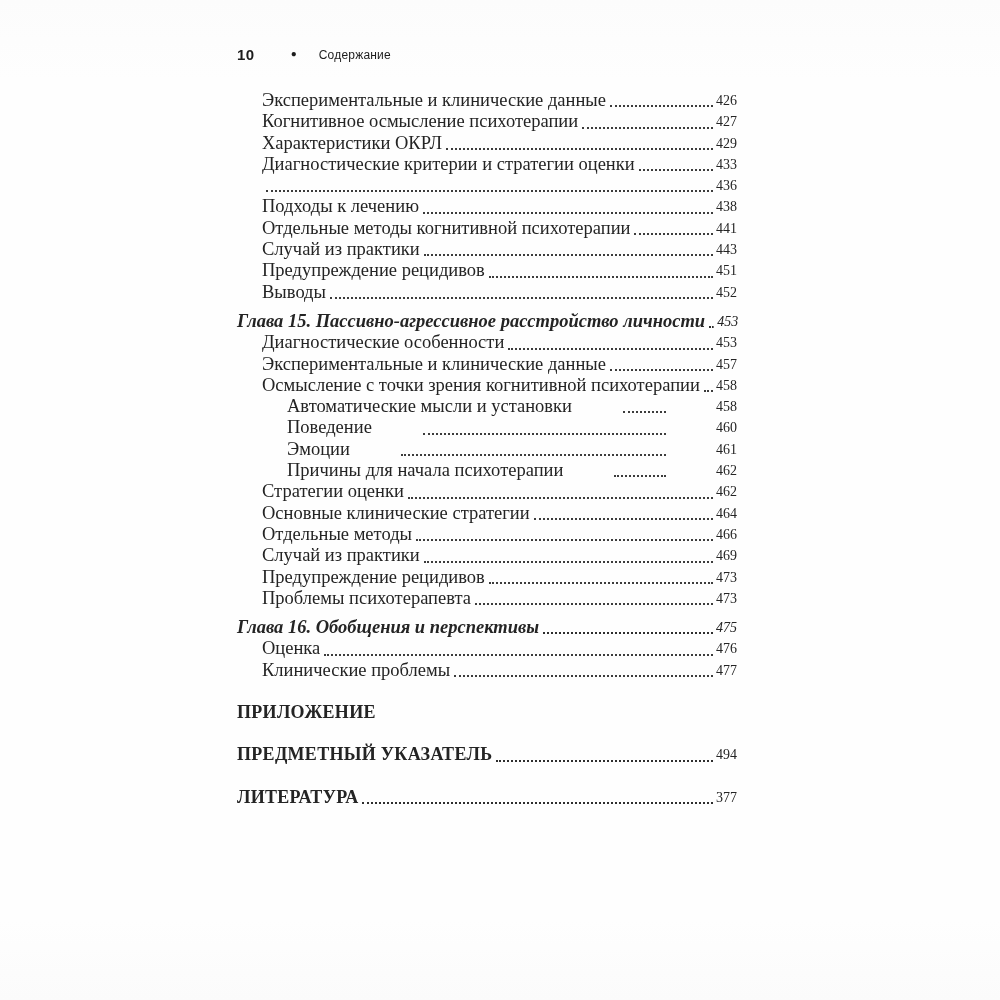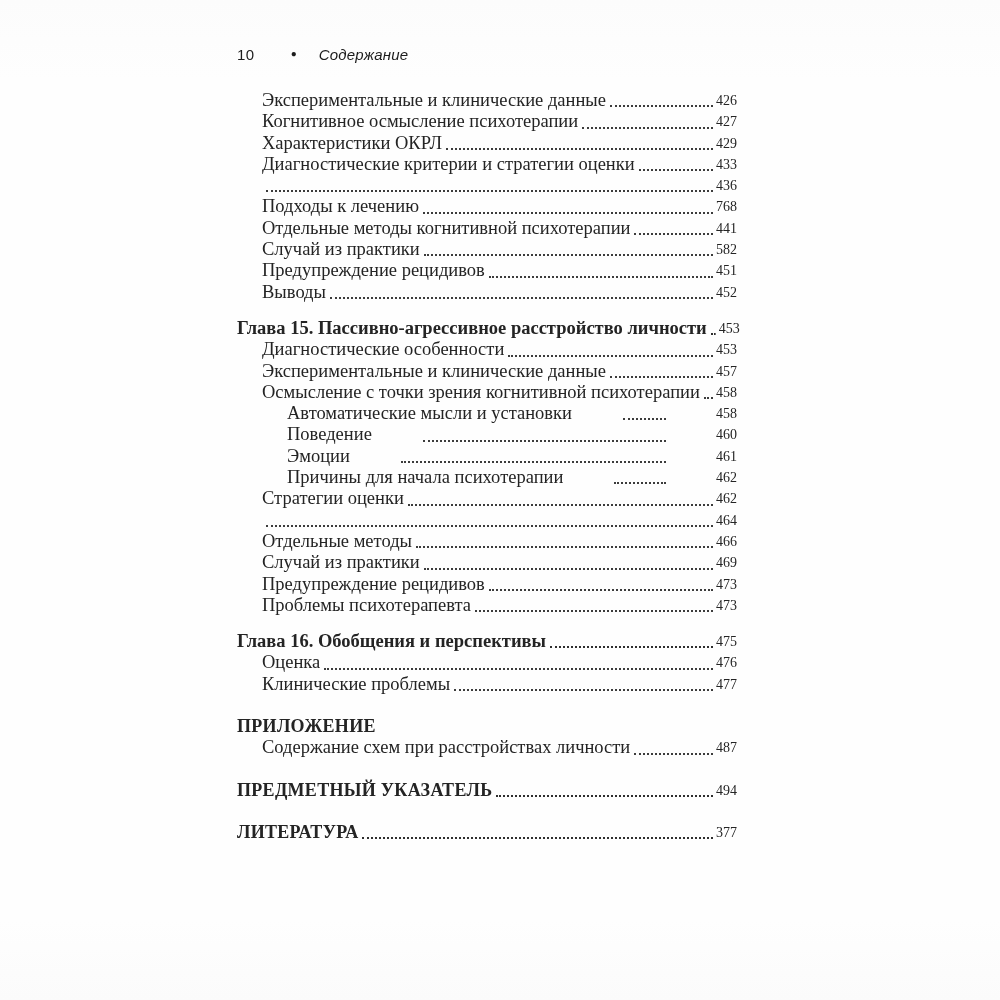--- a/index.html
+++ b/index.html
@@ -21,54 +21,53 @@
   .running-head {
     position: absolute;
     left: 237px;
     top: 46px;
     display: flex;
     align-items: center;
     font-family: "Liberation Sans", "DejaVu Sans", sans-serif;
     color: #1c1c1c;
   }
   .running-head .pgnum {
-    font-weight: normal;
+    font-weight: bold;
     font-size: 15px;
     letter-spacing: 0.5px;
     text-align: right;
   }
   .running-head .bullet {
     font-size: 10px;
     margin-left: 36px;
     transform: translateY(-1px);
   }
   .running-head .head-title {
-    font-size: 15px;
+    font-size: 12px;
     margin-left: 22px;
     letter-spacing: 0.2px;
-    font-style: italic;
   }
   
   .toc {
     position: absolute;
     left: 237px;
     top: 90px;
     width: 500px;
   }
   .row {
     display: flex;
     align-items: center;
     font-size: 18.5px;
     line-height: 21.3px;
     white-space: nowrap;
   }
   .row.lvl1 { padding-left: 25px; }
   .row.lvl2 { padding-left: 50px; gap: 47px; }
   .row.bold > .title { font-weight: bold; }
-  .row.gap { margin-top: 15px; }
+  .row.gap { margin-top: 8px; font-style: italic; }
   .row.section { margin-top: 21px; }
   .row.section > .title { font-size: 18px; letter-spacing: 0.3px; }
   .title {
     flex: 0 0 auto;
   }
   .leader {
     flex: 1 1 auto;
     align-self: stretch;
     position: relative;
     min-width: 12px;
@@ -122,31 +121,31 @@
         <span class="leader"></span>
         <span class="pg">433</span>
       </div>
       <div class="row lvl1">
         <span class="leader"></span>
         <span class="pg">436</span>
       </div>
       <div class="row lvl1">
         <span class="title">Подходы к лечению</span>
         <span class="leader"></span>
-        <span class="pg">768</span>
+        <span class="pg">438</span>
       </div>
       <div class="row lvl1">
         <span class="title">Отдельные методы когнитивной психотерапии</span>
         <span class="leader"></span>
         <span class="pg">441</span>
       </div>
       <div class="row lvl1">
         <span class="title">Случай из практики</span>
         <span class="leader"></span>
-        <span class="pg">582</span>
+        <span class="pg">443</span>
       </div>
       <div class="row lvl1">
         <span class="title">Предупреждение рецидивов</span>
         <span class="leader"></span>
         <span class="pg">451</span>
       </div>
       <div class="row lvl1">
         <span class="title">Выводы</span>
         <span class="leader"></span>
         <span class="pg">452</span>
@@ -190,20 +189,21 @@
         <span class="title">Причины для начала психотерапии</span>
         <span class="leader"></span>
         <span class="pg">462</span>
       </div>
       <div class="row lvl1">
         <span class="title">Стратегии оценки</span>
         <span class="leader"></span>
         <span class="pg">462</span>
       </div>
       <div class="row lvl1">
+        <span class="title">Основные клинические стратегии</span>
         <span class="leader"></span>
         <span class="pg">464</span>
       </div>
       <div class="row lvl1">
         <span class="title">Отдельные методы</span>
         <span class="leader"></span>
         <span class="pg">466</span>
       </div>
       <div class="row lvl1">
         <span class="title">Случай из практики</span>
@@ -230,25 +230,20 @@
         <span class="leader"></span>
         <span class="pg">476</span>
       </div>
       <div class="row lvl1">
         <span class="title">Клинические проблемы</span>
         <span class="leader"></span>
         <span class="pg">477</span>
       </div>
       <div class="row lvl0 bold section">
         <span class="title">ПРИЛОЖЕНИЕ</span>
-      </div>
-      <div class="row lvl1">
-        <span class="title">Содержание схем при расстройствах личности</span>
-        <span class="leader"></span>
-        <span class="pg">487</span>
       </div>
       <div class="row lvl0 bold section">
         <span class="title">ПРЕДМЕТНЫЙ УКАЗАТЕЛЬ</span>
         <span class="leader leader-bold"></span>
         <span class="pg">494</span>
       </div>
       <div class="row lvl0 bold section">
         <span class="title">ЛИТЕРАТУРА</span>
         <span class="leader leader-bold"></span>
         <span class="pg">377</span>

